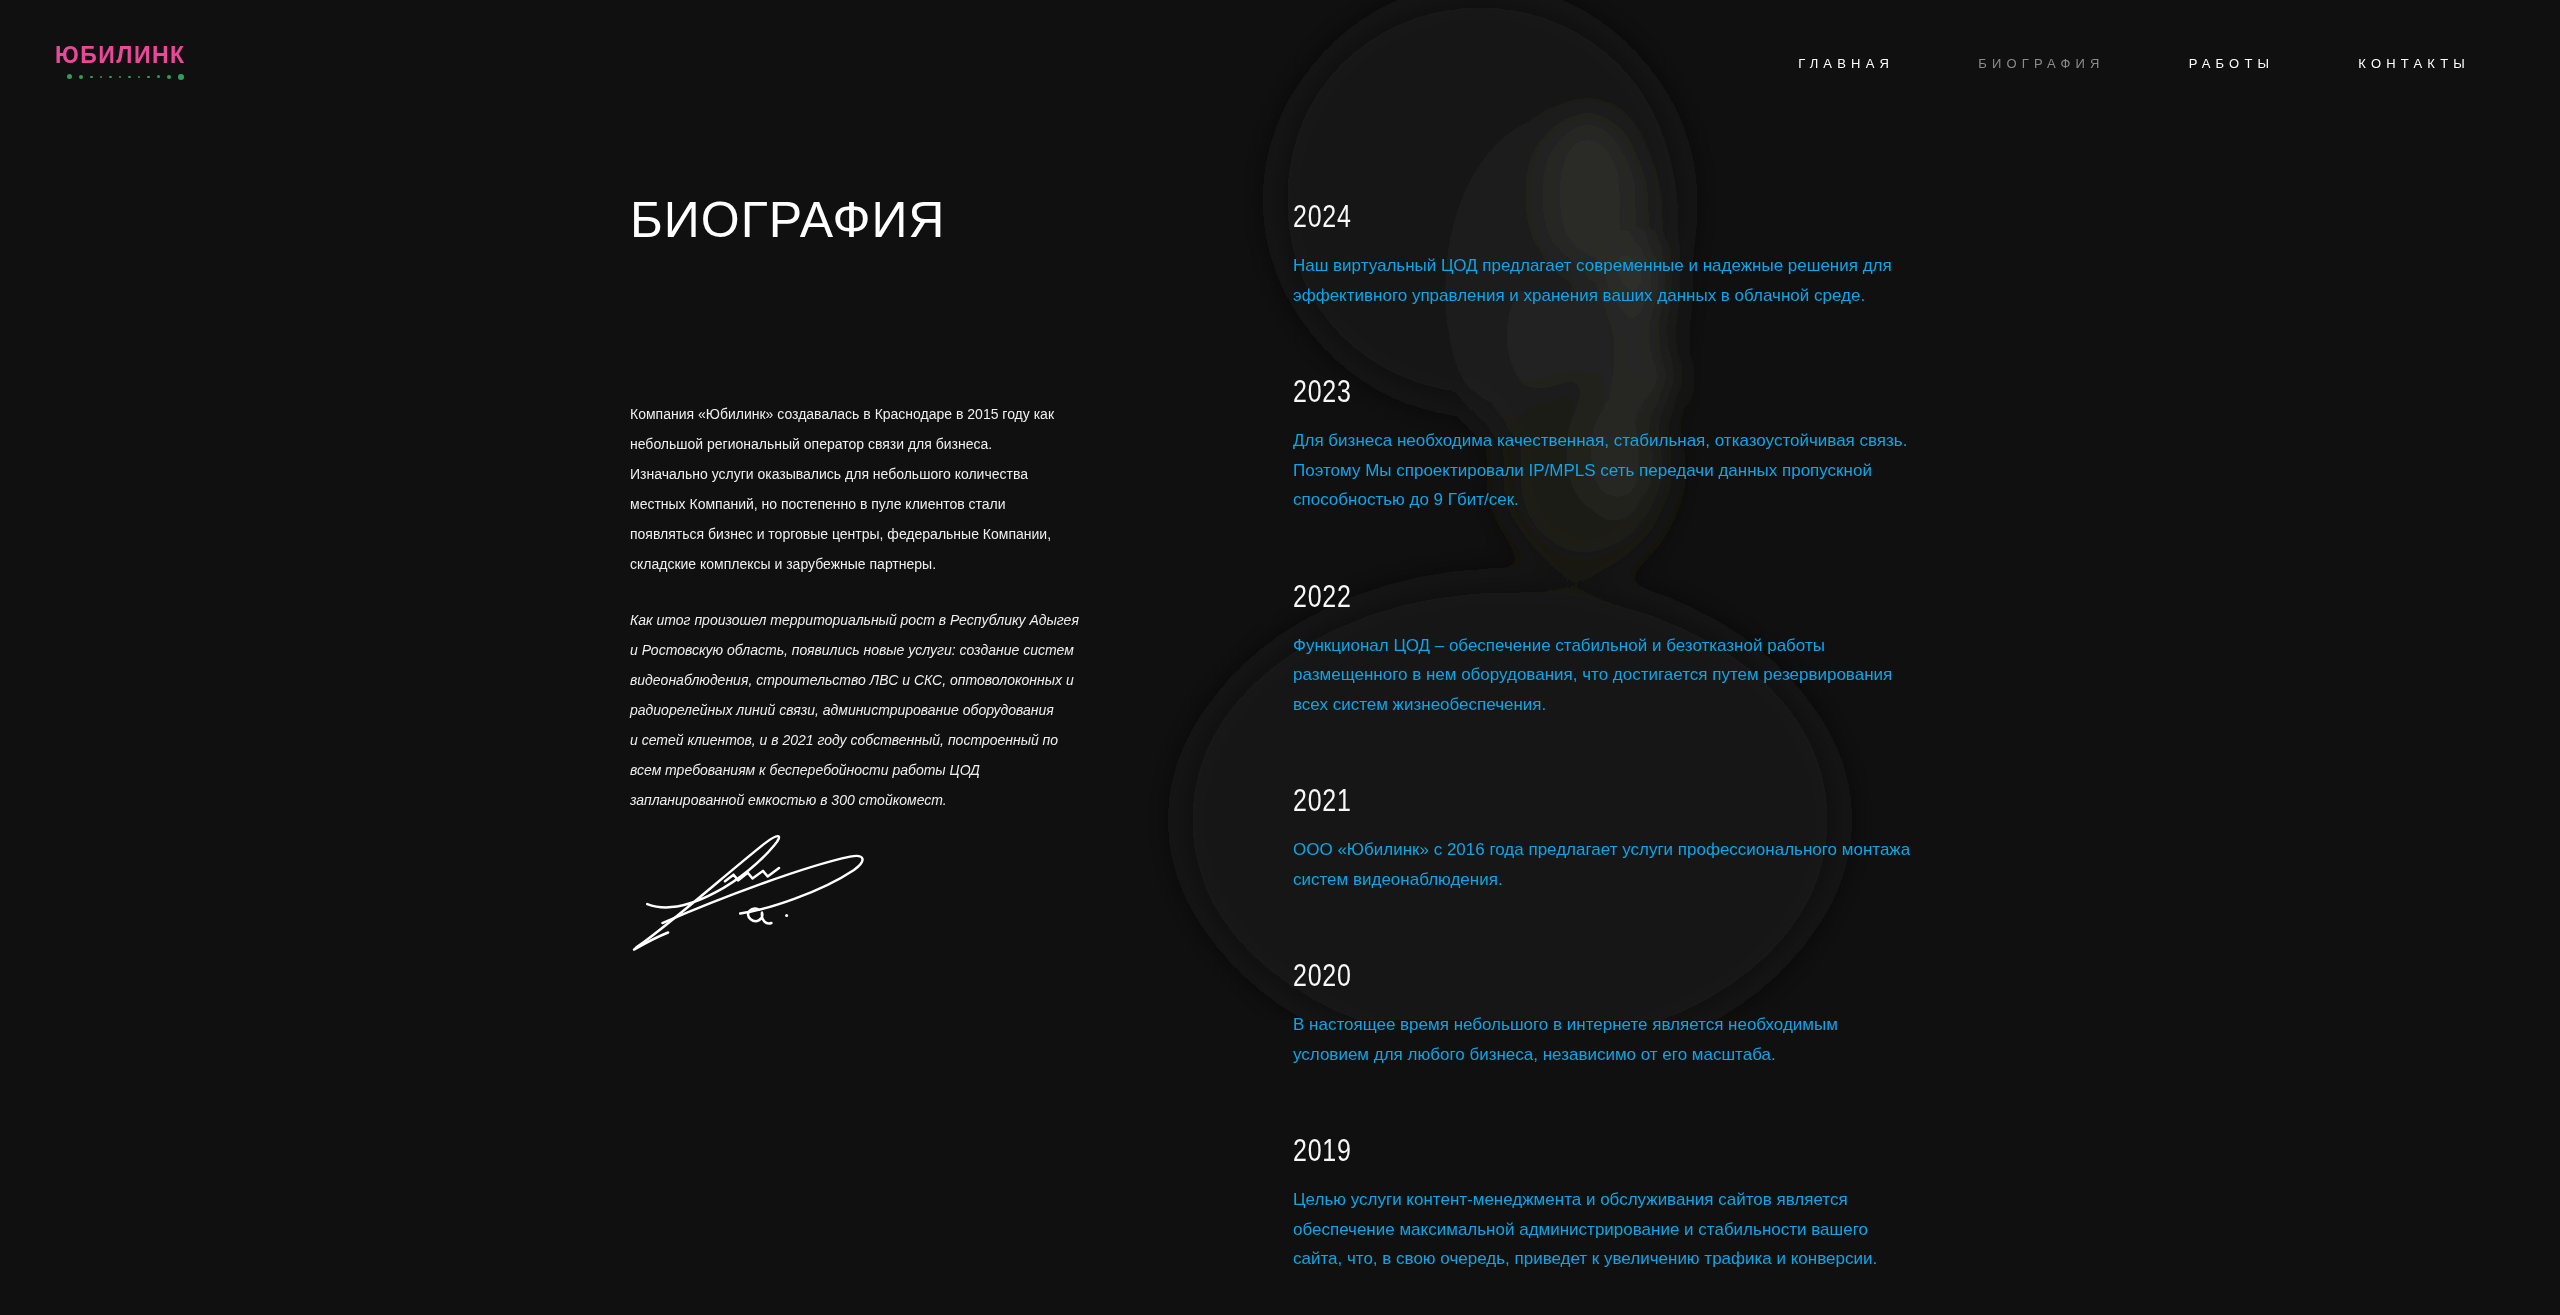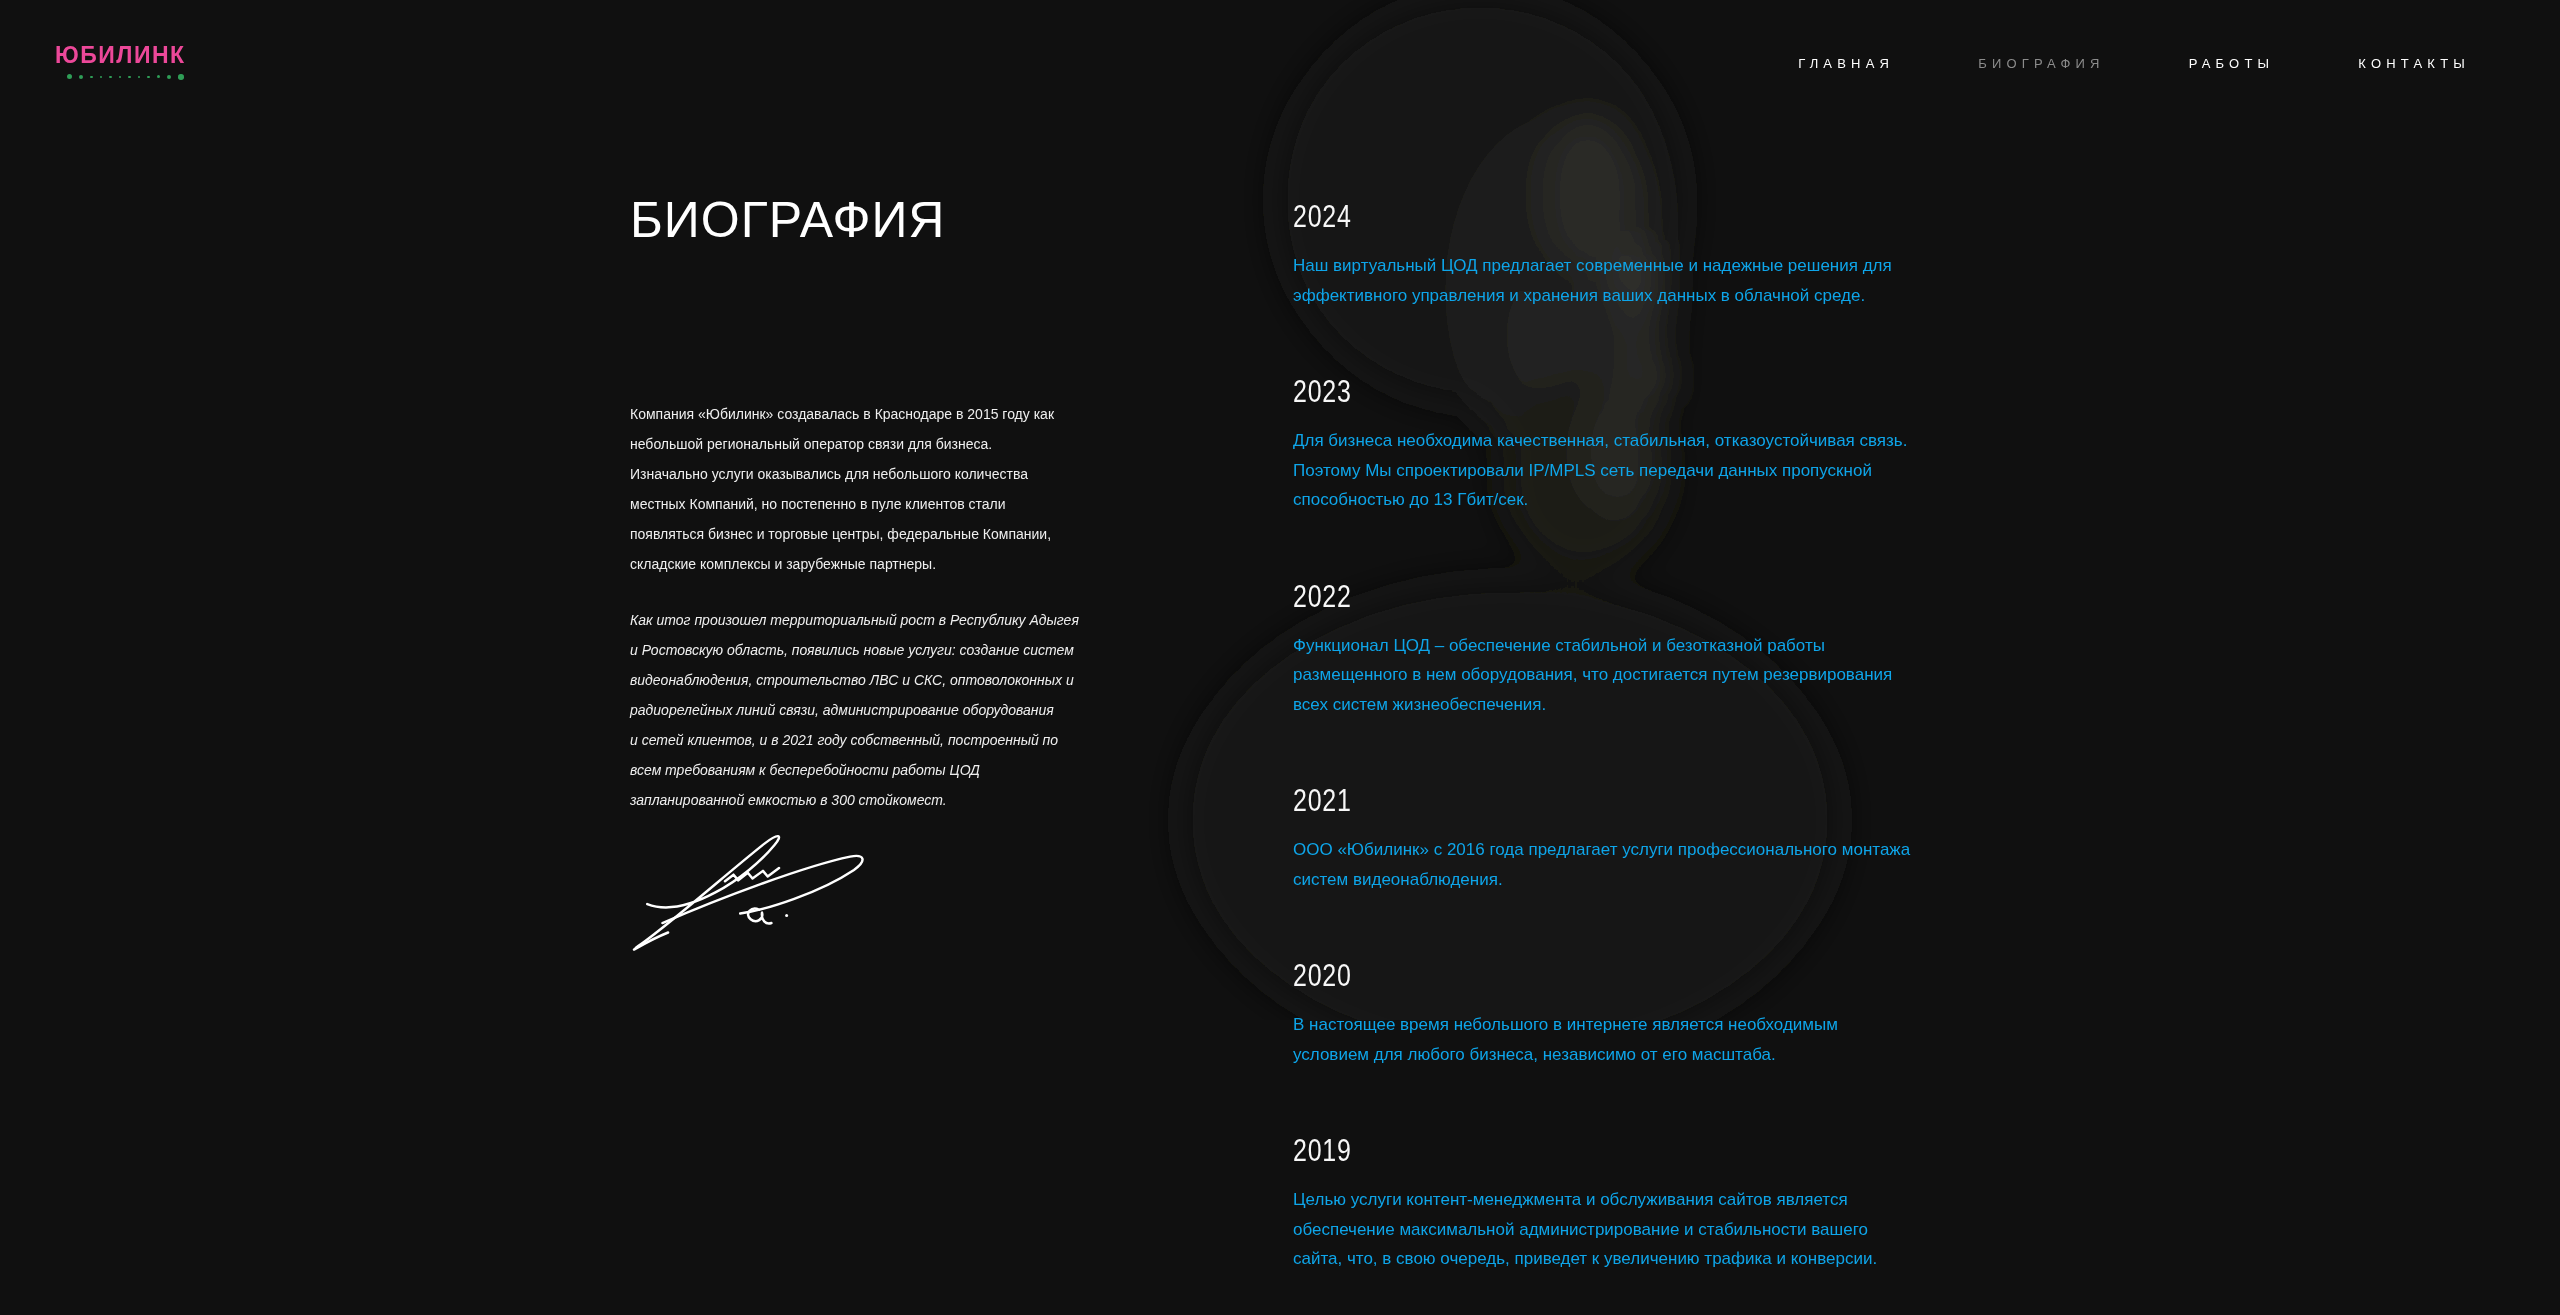--- a/index.html
+++ b/index.html
@@ -148,21 +148,21 @@
 <section class="timeline">
   <div class="t-item">
     <div class="t-year">2024</div>
     <p class="t-text">Наш виртуальный ЦОД предлагает современные и надежные решения для
 эффективного управления и хранения ваших данных в облачной среде.</p>
   </div>
   <div class="t-item">
     <div class="t-year">2023</div>
     <p class="t-text">Для бизнеса необходима качественная, стабильная, отказоустойчивая связь.
 Поэтому Мы спроектировали IP/MPLS сеть передачи данных пропускной
-способностью до 13 Гбит/сек.</p>
+способностью до 9 Гбит/сек.</p>
   </div>
   <div class="t-item">
     <div class="t-year">2022</div>
     <p class="t-text">Функционал ЦОД – обеспечение стабильной и безотказной работы
 размещенного в нем оборудования, что достигается путем резервирования
 всех систем жизнеобеспечения.</p>
   </div>
   <div class="t-item">
     <div class="t-year">2021</div>
     <p class="t-text">ООО «Юбилинк» с 2016 года предлагает услуги профессионального монтажа

